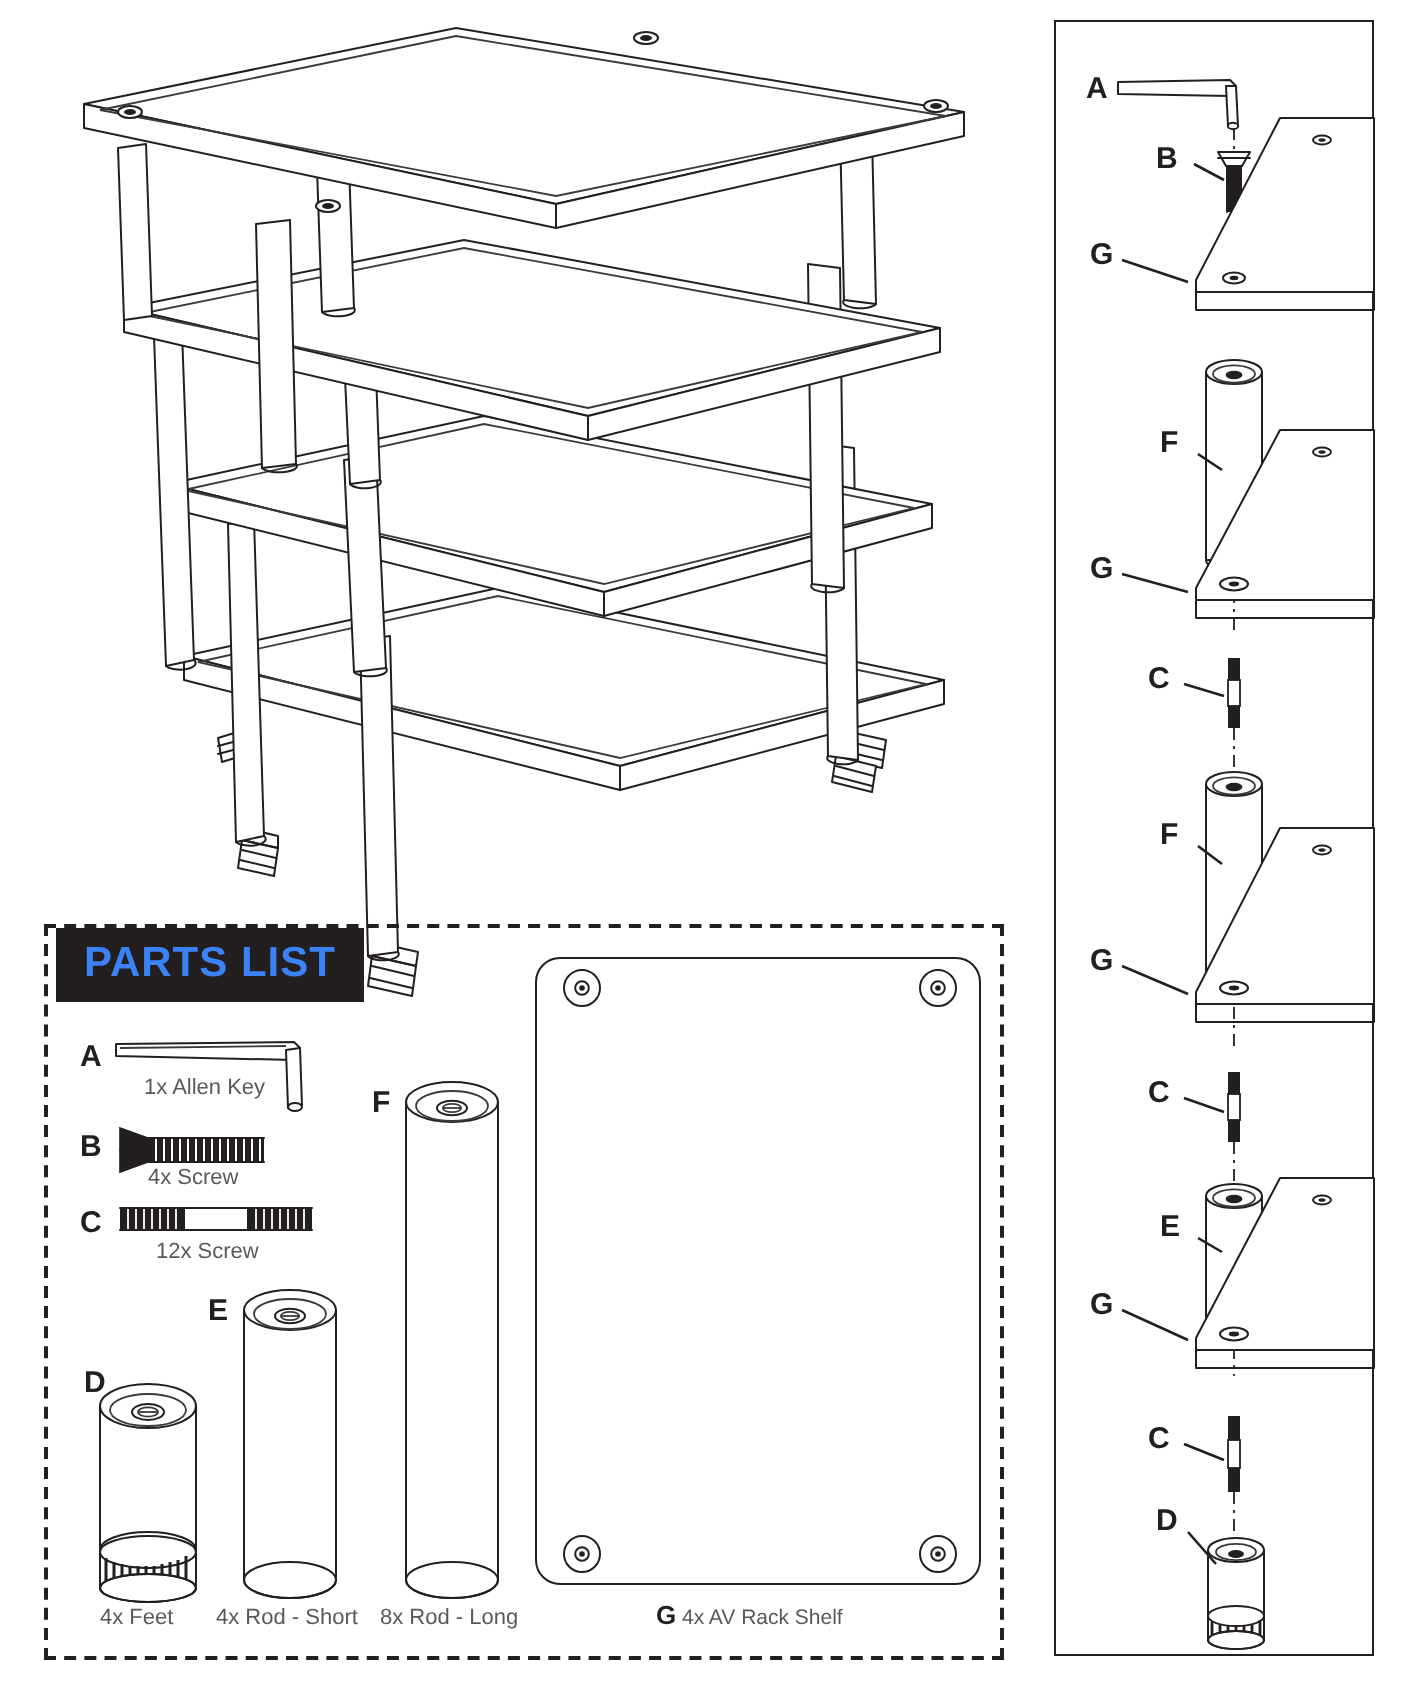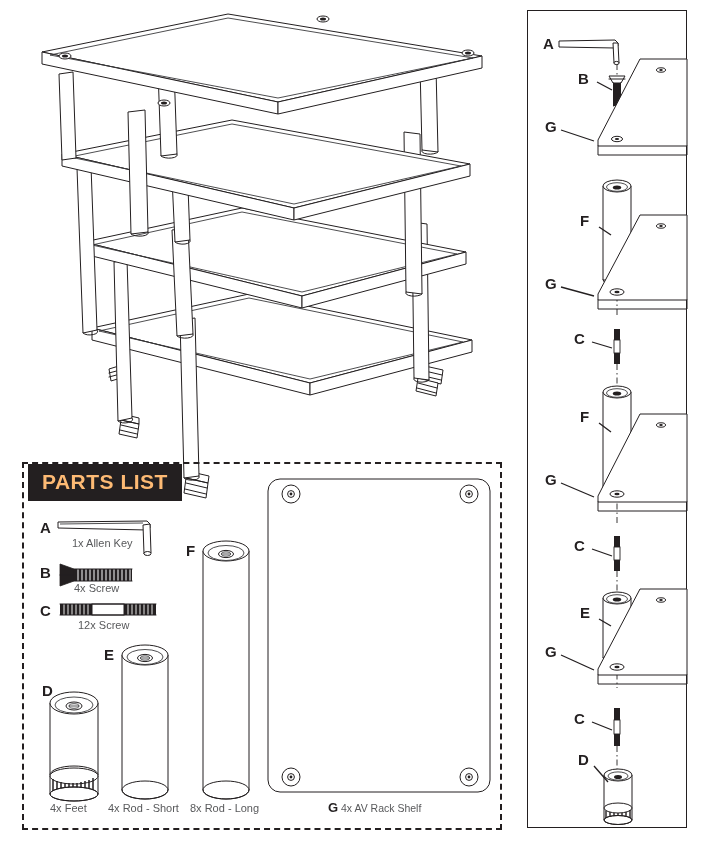--- a/index.html
+++ b/index.html
@@ -20,21 +20,21 @@
   .letter-sm{font-family:"Liberation Sans", sans-serif;font-weight:bold;font-size:13px;fill:#231f20;}
   .cap{font-family:"Liberation Sans", sans-serif;font-size:11px;fill:#58595b;}
   .cap-c{font-family:"Liberation Sans", sans-serif;font-size:10.5px;fill:#58595b;}
 
   #parts-box{
     position:absolute;left:22px;top:462px;width:480px;height:368px;
     border:2px dashed #231f20;box-sizing:border-box;
   }
   #parts-title{
     position:absolute;left:28px;top:464px;
-    background:#231f20;color:#fdba74;
+    background:#231f20;color:#3b82f6;
     font-weight:bold;font-size:21px;letter-spacing:0.5px;
     padding:6px 14px 7px 14px;
     font-family:"Liberation Sans", sans-serif;
   }
   #assembly-box{
     position:absolute;left:527px;top:10px;width:160px;height:818px;
     border:1.5px solid #231f20;box-sizing:border-box;background:#fff;
   }
   .layer{position:absolute;left:0;top:0;}
 </style>

